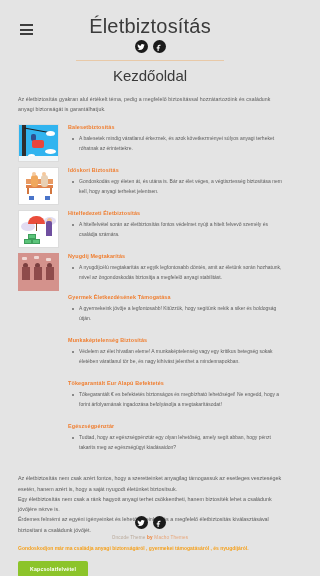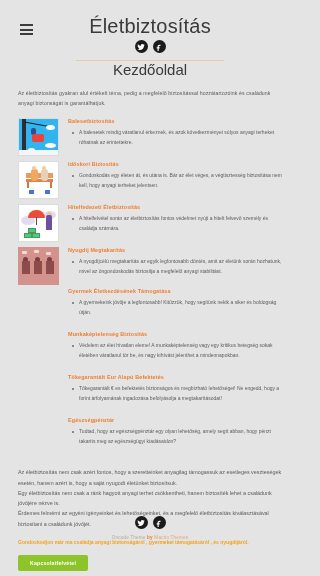--- a/index.html
+++ b/index.html
@@ -71,21 +71,21 @@
     width: 148px;
     height: 1px;
     background: #e8c9a8;
     margin: 7px auto 0 auto;
   }
   .page-title {
     font-size: 15px;
     font-weight: 400;
     color: #3a3a3a;
     text-align: center;
-    margin: 0 0 0 0;
+    margin: 6px 0 0 0;
     line-height: 1.2;
   }
 
   
   .content {
     padding: 0 18px;
     margin-top: 10px;
   }
   .lead {
     font-size: 5.2px;

